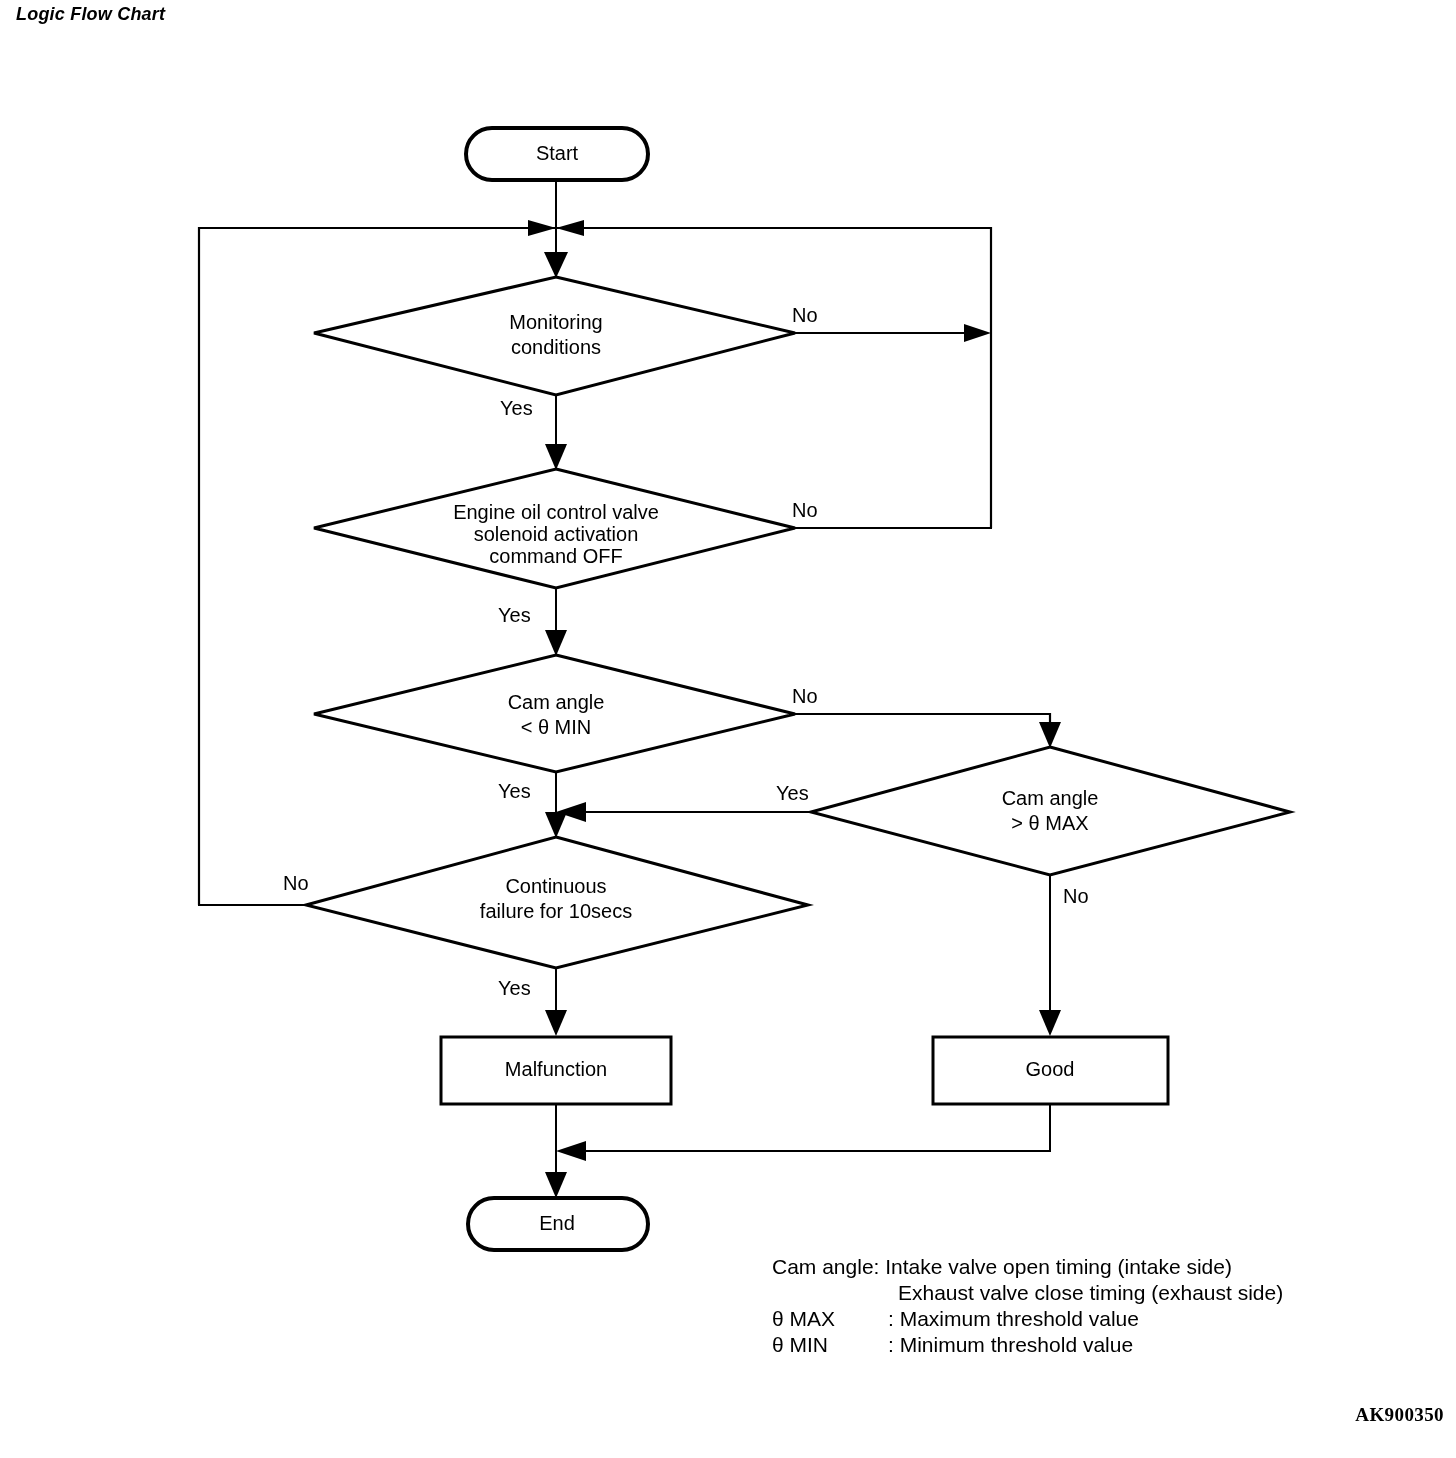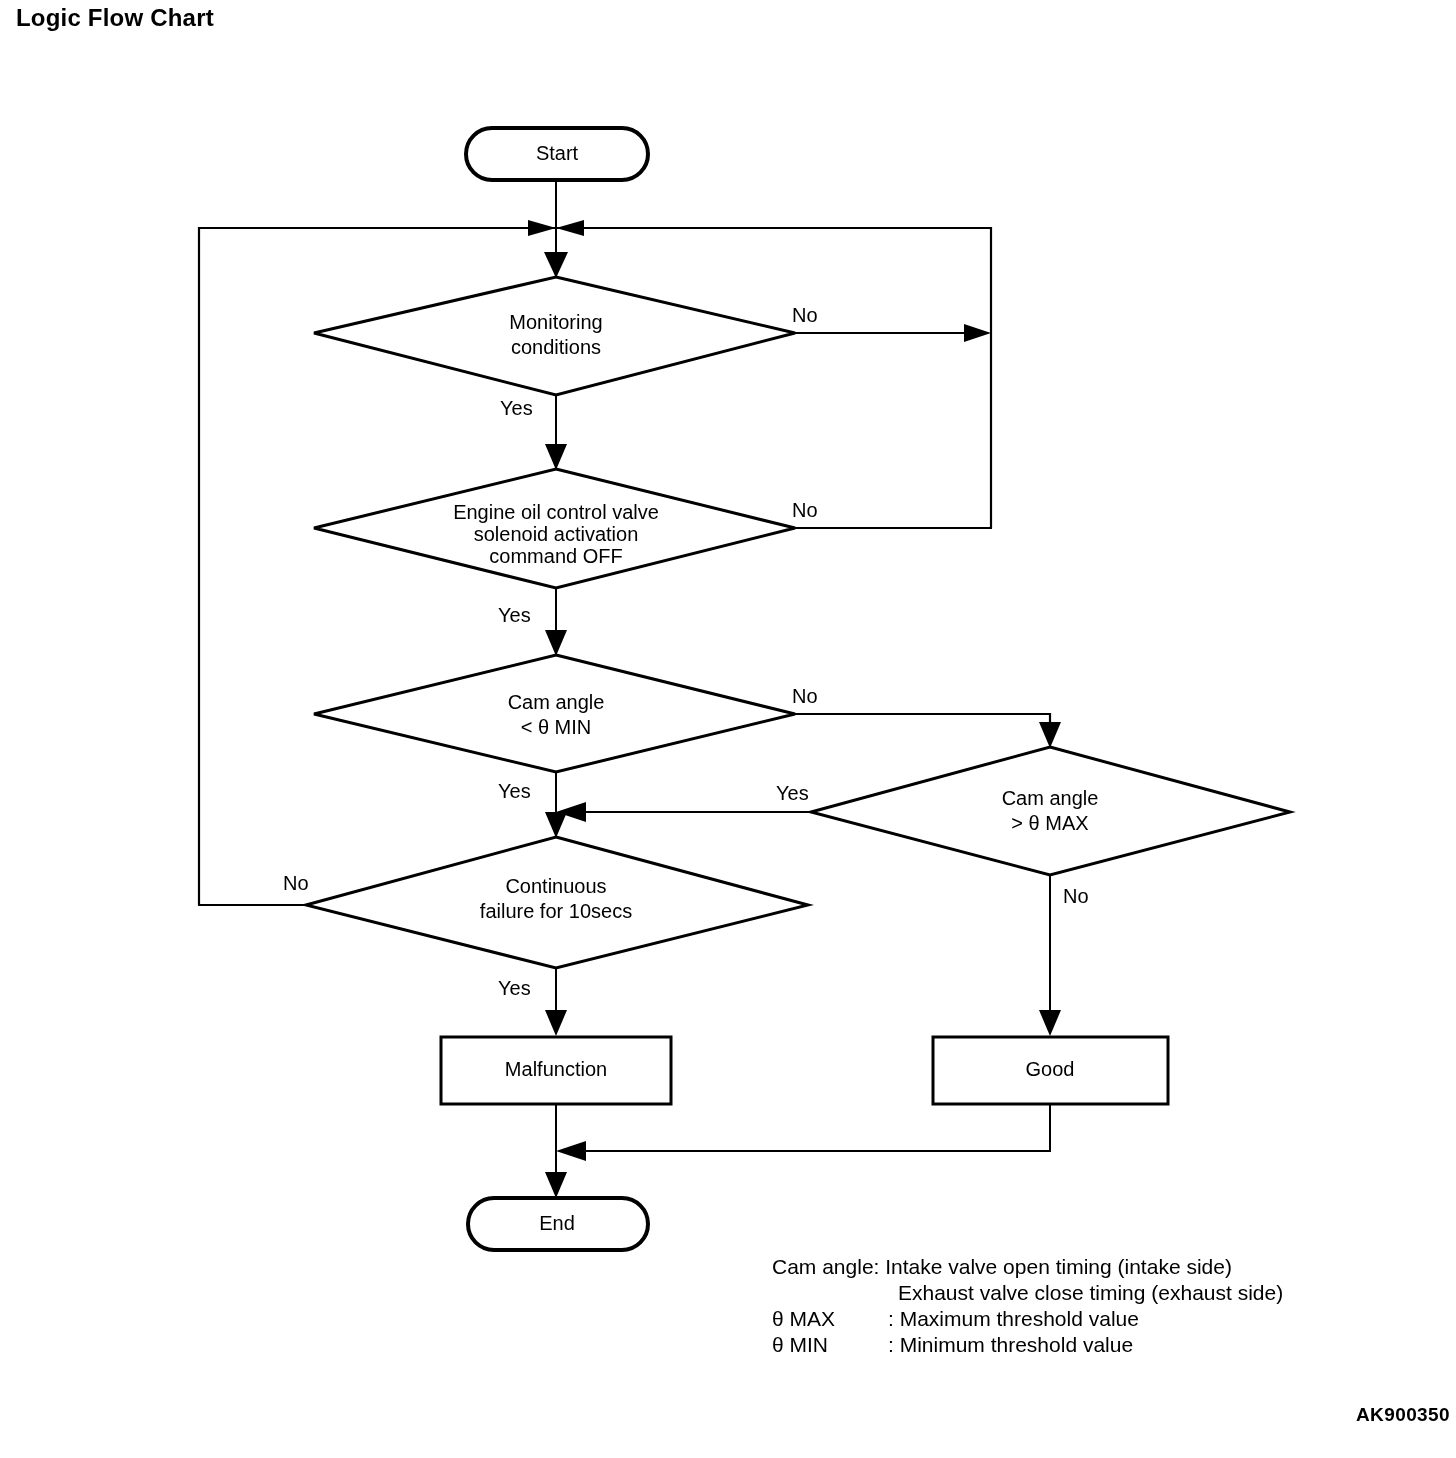--- a/index.html
+++ b/index.html
@@ -12,24 +12,25 @@
     height: 1458px;
     position: relative;
     font-family: "Liberation Sans", sans-serif;
     color: #000000;
     overflow: hidden;
   }
   #page-title {
     position: absolute;
     left: 16px;
     top: 4px;
-    font-size: 24px;
+    font-size: 18px;
     font-weight: bold;
     letter-spacing: 0.2px;
     white-space: nowrap;
+    font-style: italic;
   }
   #flow-svg {
     position: absolute;
     left: 0;
     top: 0;
   }
   .node-label {
     font-family: "Liberation Sans", sans-serif;
     font-size: 20px;
     text-anchor: middle;
@@ -51,25 +52,26 @@
     fill: #ffffff;
     stroke: #000000;
   }
   .shape-terminator { stroke-width: 4; }
   .shape-process { stroke-width: 3; }
   .shape-decision { stroke-width: 3; stroke-linejoin: miter; }
   .conn { stroke: #000000; stroke-width: 2.2; fill: none; }
   .conn-thin { stroke: #000000; stroke-width: 2; fill: none; }
   #artwork-code {
     position: absolute;
-    right: 6px;
+    right: 12px;
     top: 1404px;
     font-size: 19px;
     font-weight: bold;
     letter-spacing: 0.4px;
+    font-family: Liberation Serif, serif;
   }
 </style>
 </head>
 <body>
 
 <div id="page-title">Logic Flow Chart</div>
 
 <svg id="flow-svg" width="1456" height="1400" viewBox="0 0 1456 1400">
 
   <defs>

